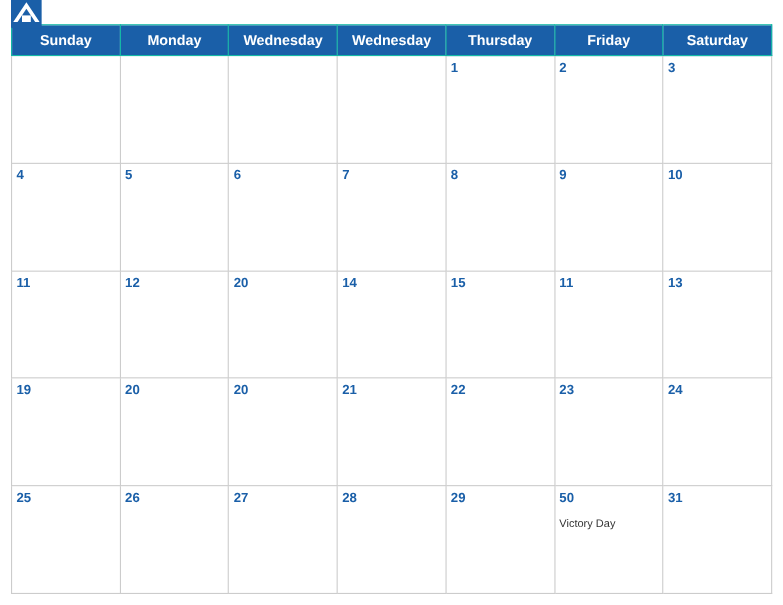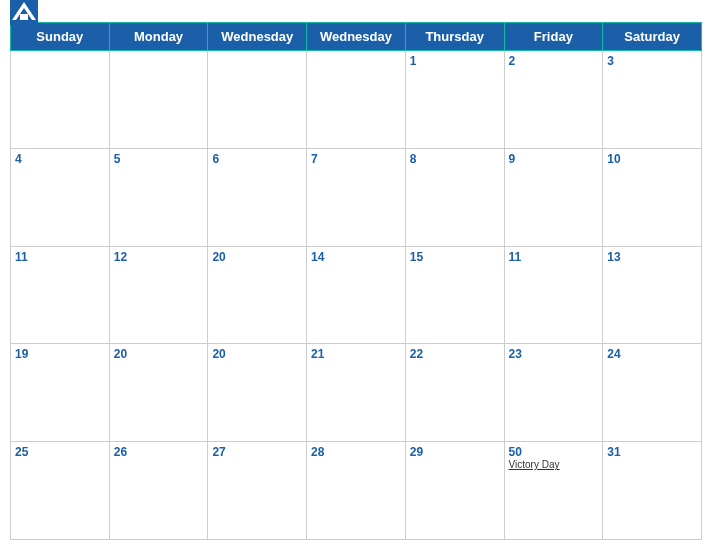--- a/index.html
+++ b/index.html
@@ -86,23 +86,22 @@
     }
     .day-number {
       font-size: 12px;
       color: #1a5fa8;
       font-weight: bold;
       display: block;
     }
     .event-text {
       font-size: 10px;
       color: #333;
-      margin-top: 0;
+      margin-top: 12px;
       display: block;
-      text-decoration: underline;
     }
     .empty-cell {
       background: #fff;
     }
   </style>
 </head>
 <body>
 
 <div class="calendar-container">
   <div class="header">

